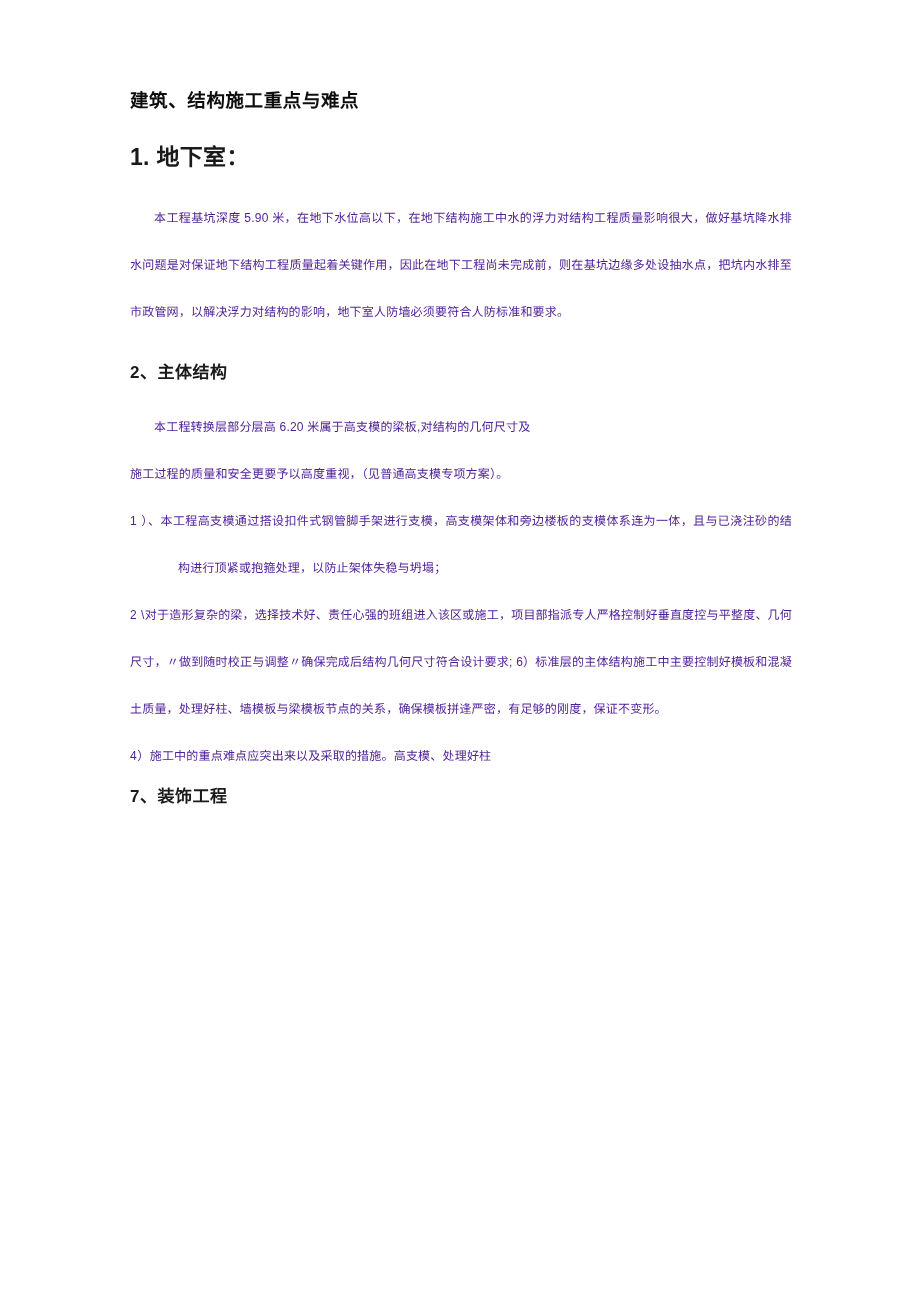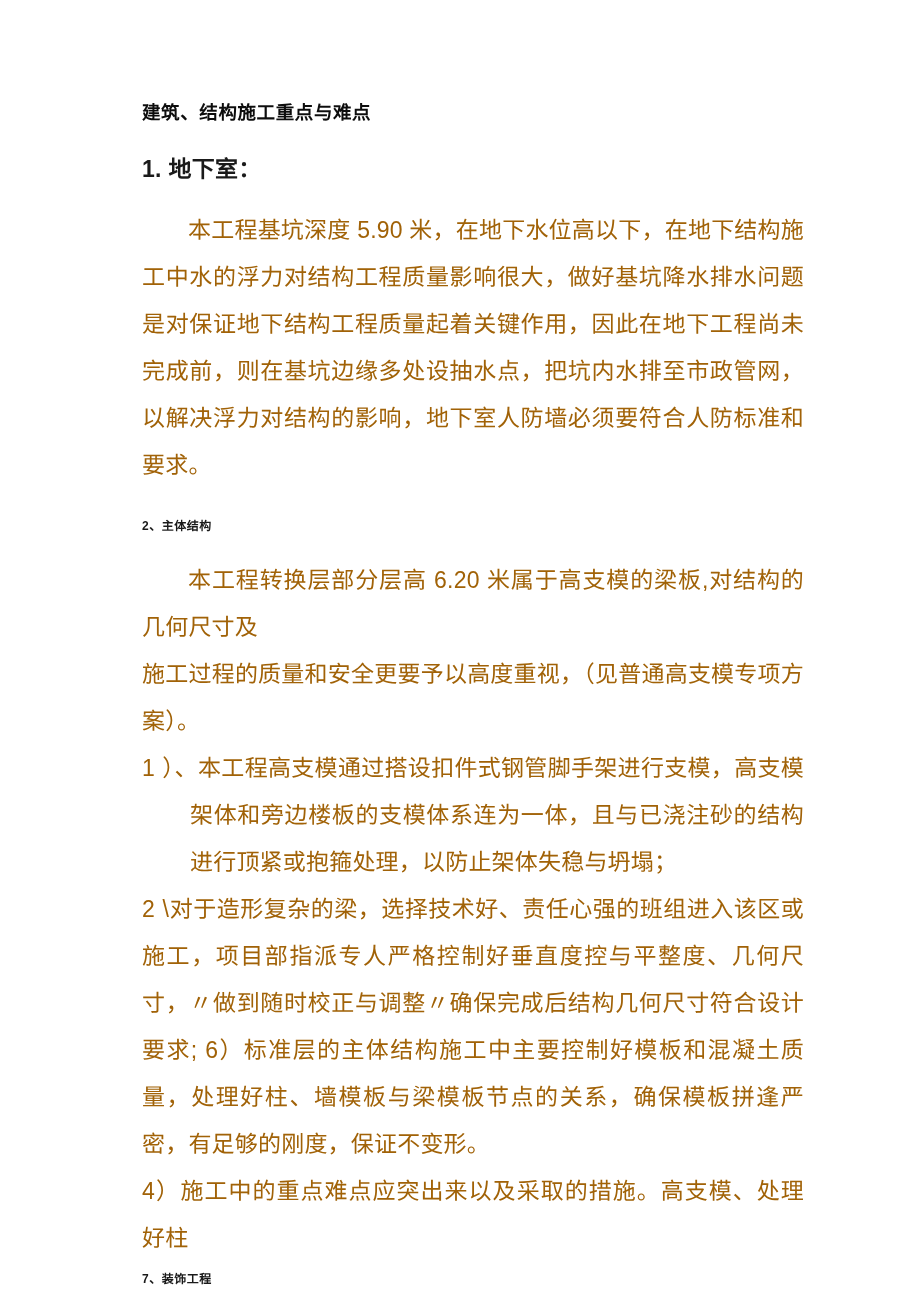--- a/index.html
+++ b/index.html
@@ -18,34 +18,33 @@
     width: 920px;
     height: 1301px;
     margin: 0 auto;
     background: #ffffff;
     overflow: hidden;
     box-sizing: border-box;
   }
   .doc-body {
     position: absolute;
     left: 130px;
-    top: 96px;
+    top: 84px;
     width: 662px;
-    margin-left: 12px;
   }
 
   
   .blk {
-    font-size: 23px;
+    font-size: 12px;
     line-height: 47px;
     letter-spacing: 0.2px;
     text-align: justify;
     text-justify: inter-ideograph;
     word-break: break-all;
-    color: #a16207;
+    color: #4c1d95;
     margin: 0;
   }
 
   
   .doc-title {
     font-size: 18.5px;
     font-weight: bold;
     line-height: 34px;
     letter-spacing: 0.6px;
     color: #0d0d0d;
@@ -58,21 +57,21 @@
     font-size: 23px;
     font-weight: bold;
     line-height: 32px;
     letter-spacing: 0.3px;
     margin: 0 0 22px 0;
     white-space: nowrap;
   }
 
   
   .sec-bold {
-    font-size: 12px;
+    font-size: 17px;
     font-weight: bold;
     line-height: 34px;
     letter-spacing: 0.5px;
     margin: 0;
     white-space: nowrap;
   }
 
   
   .para-indent {
     text-indent: 2em;

